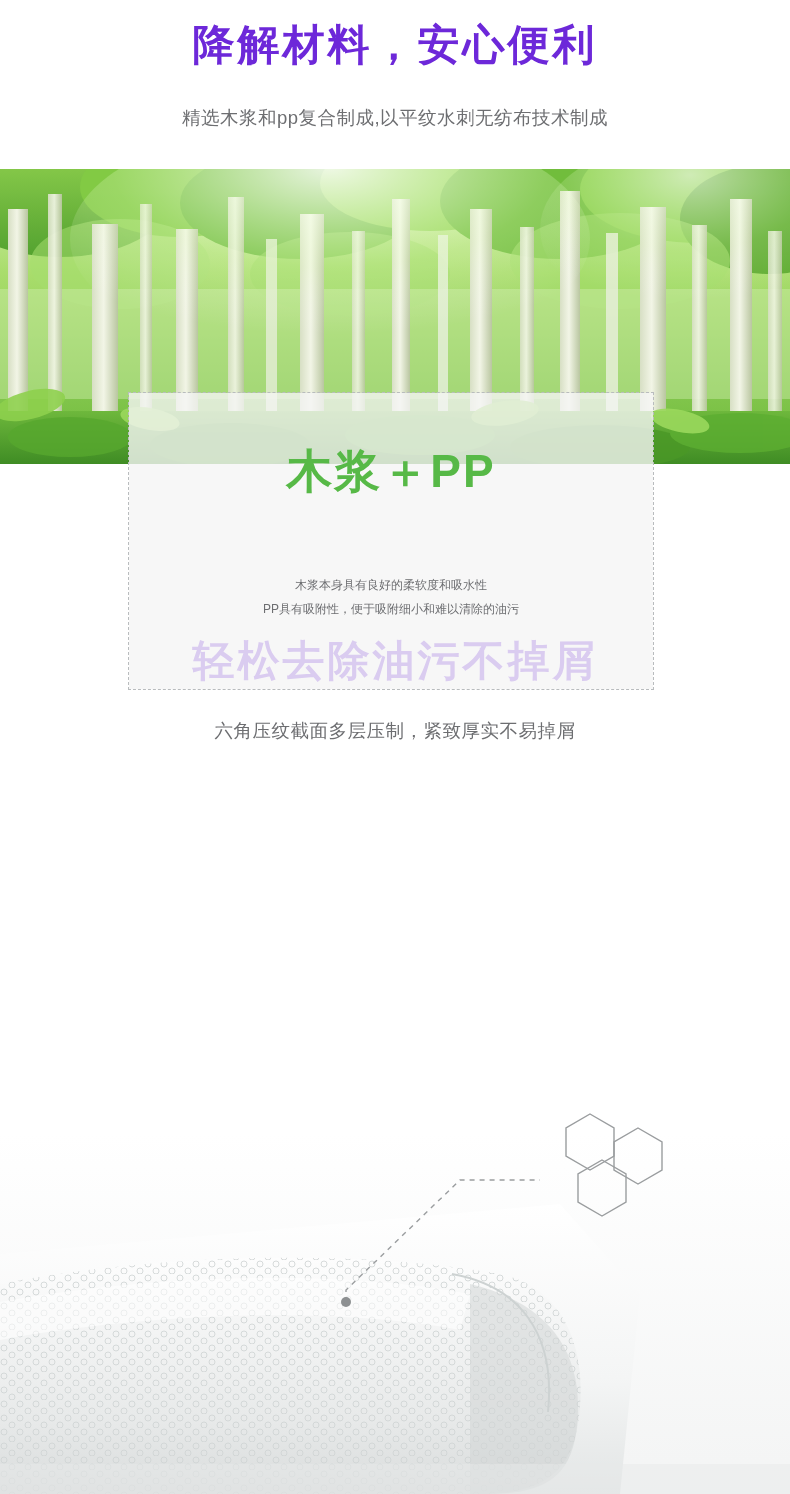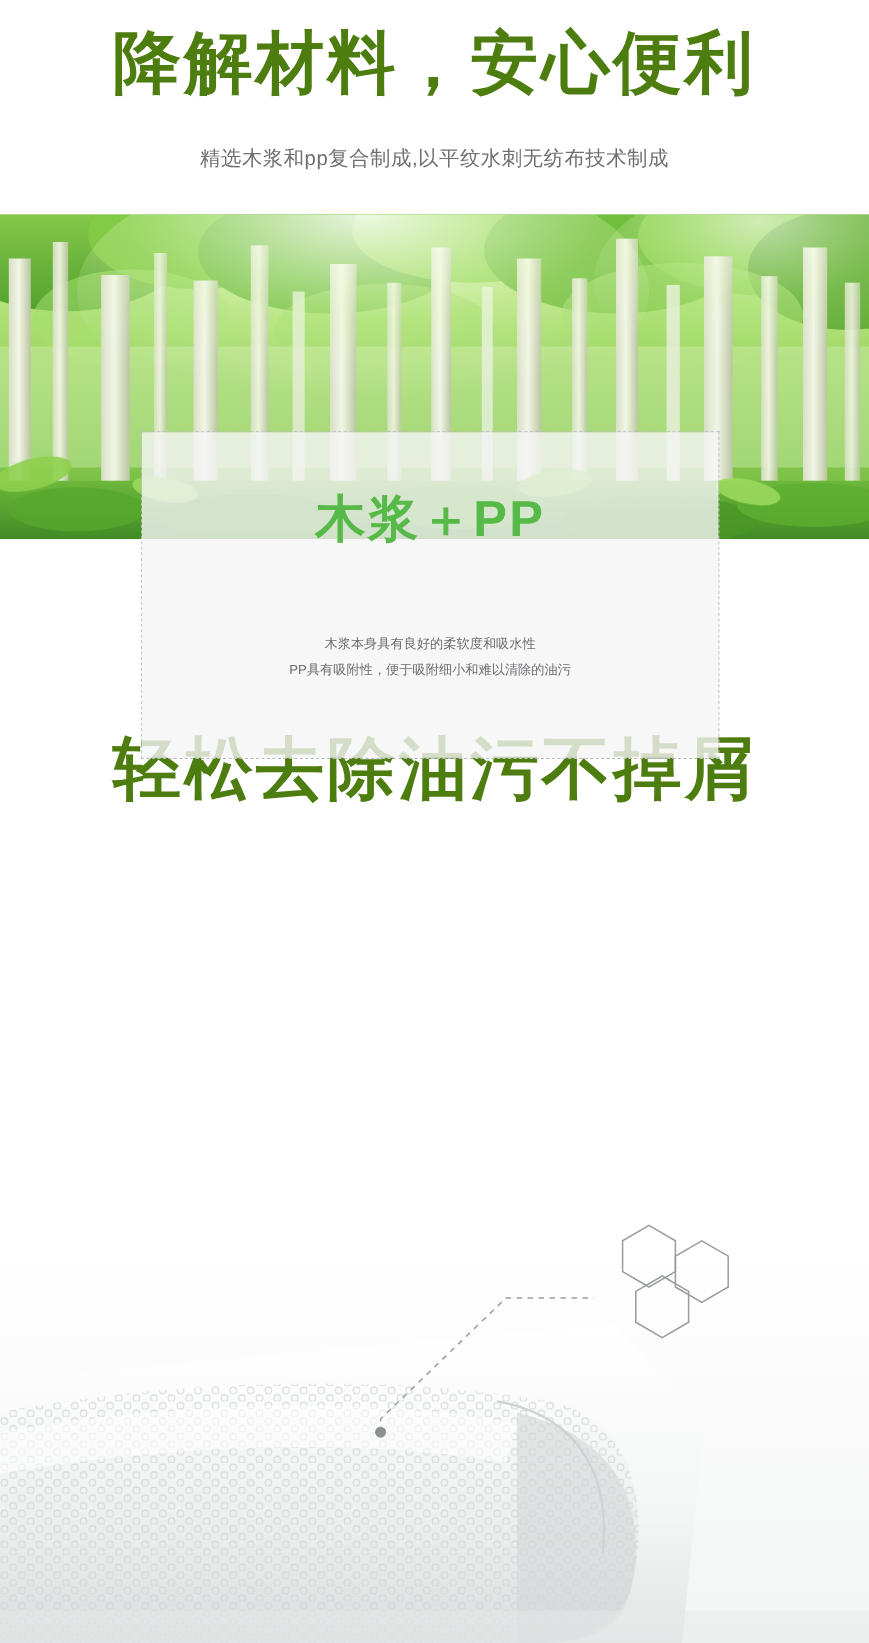--- a/index.html
+++ b/index.html
@@ -15,24 +15,24 @@
     font-family: "Liberation Sans", "DejaVu Sans", sans-serif;
     color: #4a4a4a;
   }
 
   
   .section-1 {
     padding-top: 18px;
     text-align: center;
   }
   .big-title {
-    font-size: 62px;
+    font-size: 42px;
     font-weight: 700;
     letter-spacing: 3px;
-    color: #4d7c0f;
+    color: #6d28d9;
     line-height: 1.3;
     margin: 0;
   }
   .sub-lines {
     margin-top: 26px;
     font-size: 18.5px;
     line-height: 2.05;
     color: #6d6e71;
     letter-spacing: 0.5px;
   }
@@ -235,20 +235,21 @@
   <div class="panel-title">木浆＋PP</div>
   <div class="panel-text">
     <div>木浆本身具有良好的柔软度和吸水性</div>
     <div>PP具有吸附性，便于吸附细小和难以清除的油污</div>
   </div>
 </div>
 
 <div class="section-2">
   <h2 class="big-title">轻松去除油污不掉屑</h2>
   <div class="sub-lines-2">
+    <div>六角压纹截面多层压制，紧致厚实不易掉屑</div>
   </div>
 </div>
 
 <div class="leader">
   <svg width="230" height="170" viewBox="0 0 230 170" xmlns="http://www.w3.org/2000/svg">
     <path d="M6 162 L6 150 L120 40 L200 40" fill="none" stroke="#9a9d9f" stroke-width="1.4" stroke-dasharray="5 5"></path>
     <circle cx="6" cy="162" r="5" fill="#8d9092"></circle>
   </svg>
 </div>
 

